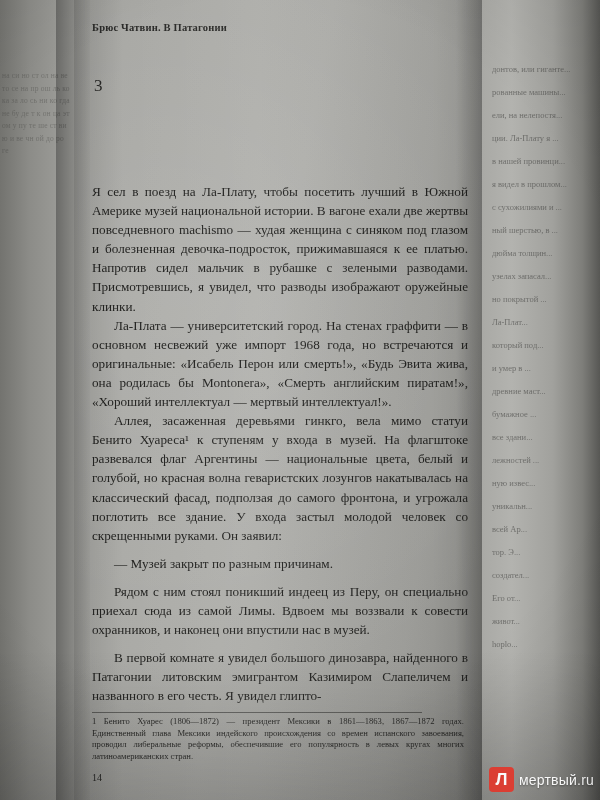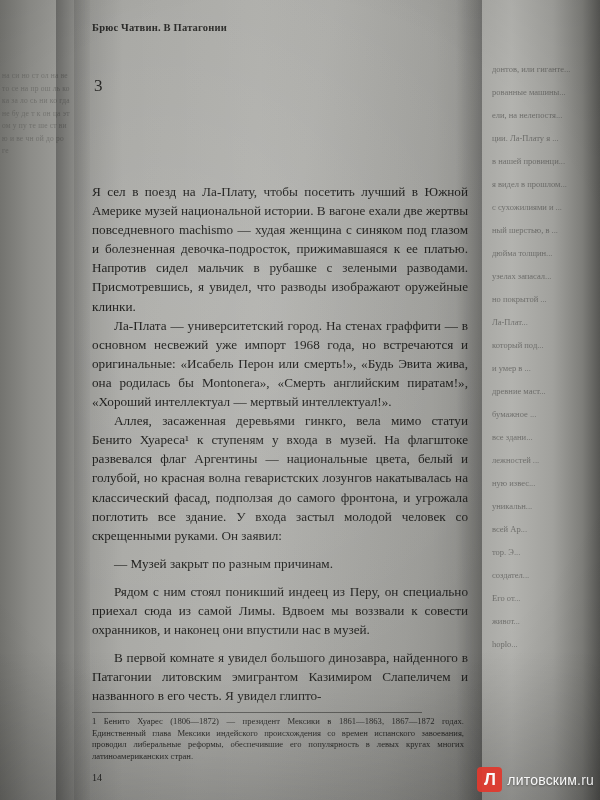--- a/index.html
+++ b/index.html
@@ -257,17 +257,17 @@
     <div class="folio">14</div>
   </div>
 
   <div class="curve-shade"></div>
   <div class="vignette"></div>
   <div class="bottom-shade"></div>
 
   <div class="watermark">
     <div class="wm-logo">Л</div>
     <div class="wm-text">
-      <span>литовским</span><span class="dom">.ru</span>
+      <span>мертвый</span><span class="dom">.ru</span>
     </div>
   </div>
 
 </div>
 
 </body></html>

